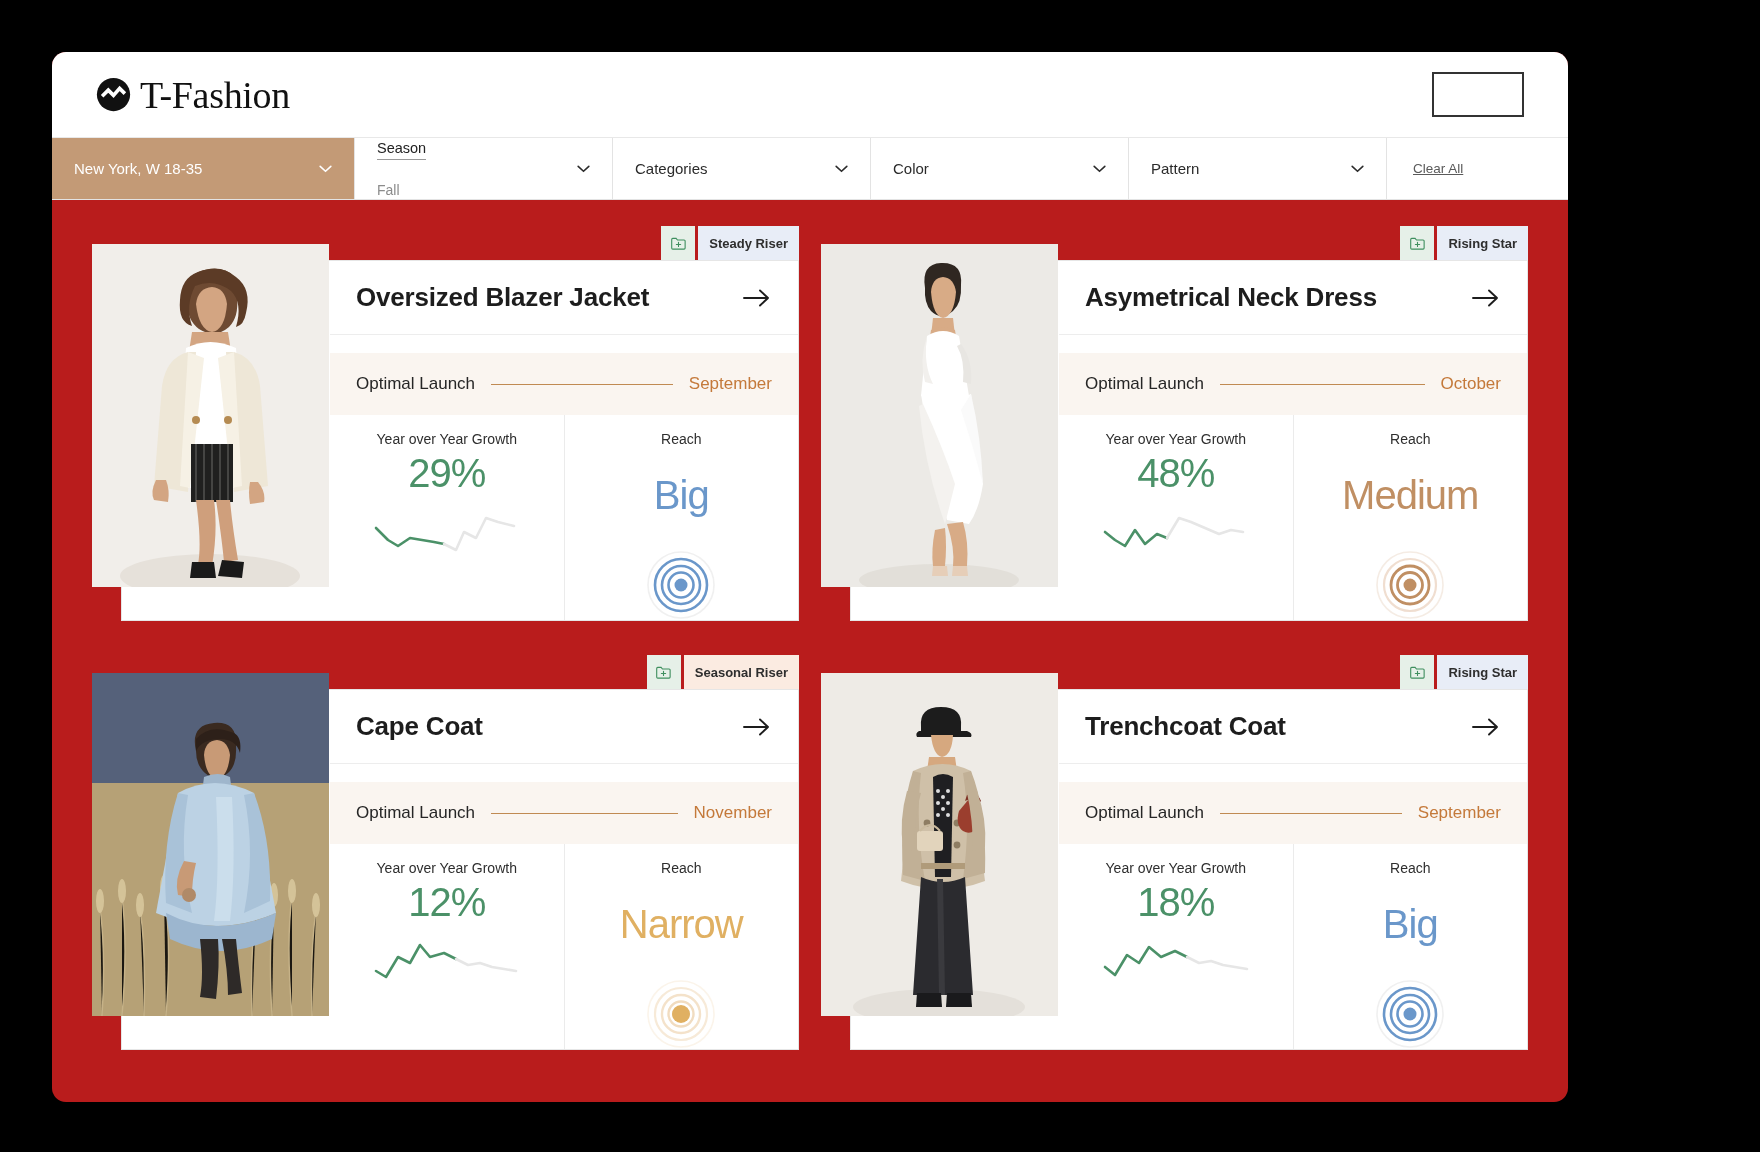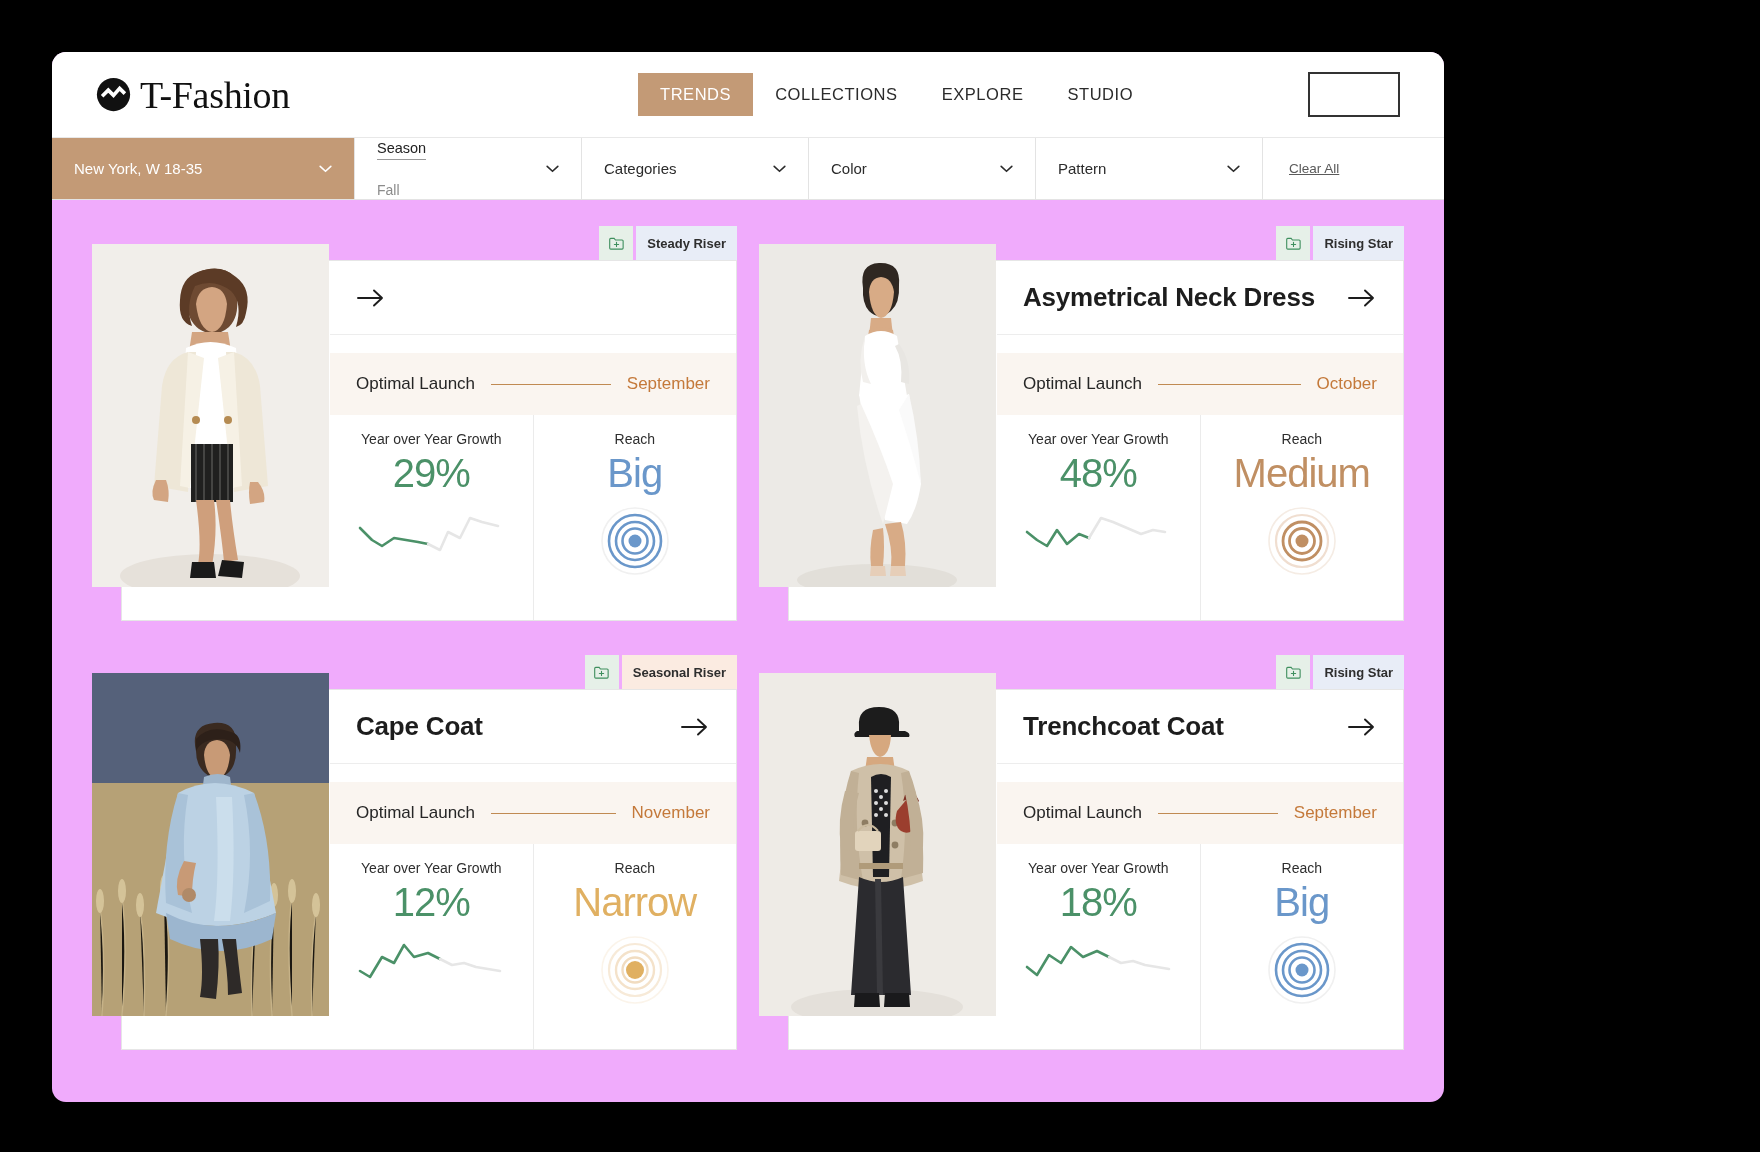--- a/index.html
+++ b/index.html
@@ -5,22 +5,22 @@
   * { box-sizing: border-box; margin: 0; padding: 0; }
   html, body {
     width: 1760px; height: 1152px;
     background: #000000;
     font-family: "Liberation Sans", sans-serif;
     overflow: hidden;
   }
   .app-window {
     position: absolute;
     left: 52px; top: 52px;
-    width: 1392px; height: 1050px;
-    background: #f0abfc;
+    width: 1516px; height: 1050px;
+    background: #b91c1c;
     border-radius: 14px;
     overflow: hidden;
     box-shadow: 0 18px 50px rgba(0,0,0,0.45);
   }
 
   
   .header {
     height: 85px;
     display: flex;
     align-items: center;
@@ -189,47 +189,41 @@
   .launch-month { font-size: 17px; color: #c4793a; white-space: nowrap; }
   .panel-metrics {
     flex: 1;
     display: flex;
   }
   .metric {
     flex: 1;
     display: flex; flex-direction: column; align-items: center;
     padding-top: 16px;
   }
-  .metric.reach { border-left: 1px solid #ebebeb; }
+  .metric.reach { border-left: 1px solid #ebebeb; justify-content: space-between; }
   .metric-label { font-size: 14px; color: #2e2e2e; }
   .metric-value { font-size: 40px; margin-top: 4px; letter-spacing: -1px; }
   .metric-value.growth { color: #4b9168; }
   .spark { margin-top: 12px; }
   .target { margin-top: 10px; }
 </style>
 </head>
 <body>
 
 <div class="app-window">
 
   <div class="header">
     <div class="brand">
       <svg class="brand-mark" viewBox="0 0 40 40">
         <circle cx="20" cy="20" r="19" fill="#111111"></circle>
         <path d="M7 22 L14 15 L20 21 L27 13 L33 19" stroke="#ffffff" stroke-width="4.2" fill="none" stroke-linecap="butt" stroke-linejoin="miter"></path>
       </svg>
       <span class="brand-name">T-Fashion</span>
     </div>
 
-    <div class="nav">
-      <div class="nav-item active">TRENDS</div>
-      <div class="nav-item">COLLECTIONS</div>
-      <div class="nav-item">EXPLORE</div>
-      <div class="nav-item">STUDIO</div>
-    </div>
 
     <div class="header-btn"></div>
   </div>
 
   <div class="filterbar">
     <div class="filter-location">
       <span class="filter-text" style="color:#fff">New York, W 18-35</span>
       <svg class="chev" viewBox="0 0 14 9">
         <path d="M1 1.5 L7 7 L13 1.5" stroke="#ffffff" stroke-width="1.8" fill="none" stroke-linecap="round"></path>
       </svg>
@@ -310,20 +304,21 @@
           <path d="M100 318 l22 0 l2 16 l-26 0z" fill="#1a1a1a"></path>
           <path d="M130 316 l22 2 l-2 16 l-24 -2z" fill="#1a1a1a"></path>
           <path d="M64 236 q-6 12 -2 20 l14 2 q2 -12 -2 -22z" fill="#d3a582"></path>
           <path d="M166 238 q8 10 6 20 l-14 2 q-2 -12 0 -22z" fill="#d3a582"></path>
         </svg>
       </div>
 
       <div class="card-panel">
         <div class="panel-inner">
           <div class="panel-title-row">
+            <span class="panel-title">Oversized Blazer Jacket</span>
             <svg class="arrow-btn" viewBox="0 0 30 22">
               <path d="M2 11 h24 M18 3.5 L26 11 L18 18.5" stroke="#1d1d1d" stroke-width="1.9" fill="none" stroke-linecap="round" stroke-linejoin="round"></path>
             </svg>
           </div>
           <div class="panel-launch-row">
             <span class="launch-label">Optimal Launch</span>
             <span class="launch-line"></span>
             <span class="launch-month">September</span>
           </div>
           <div class="panel-metrics">

